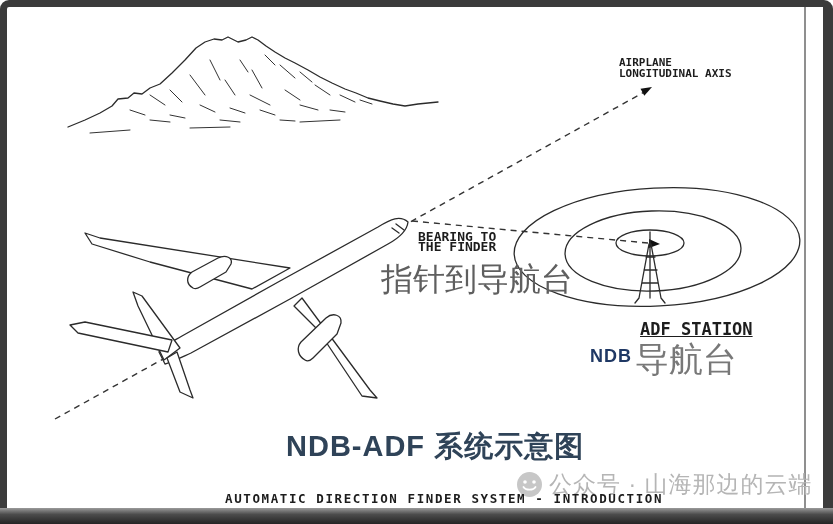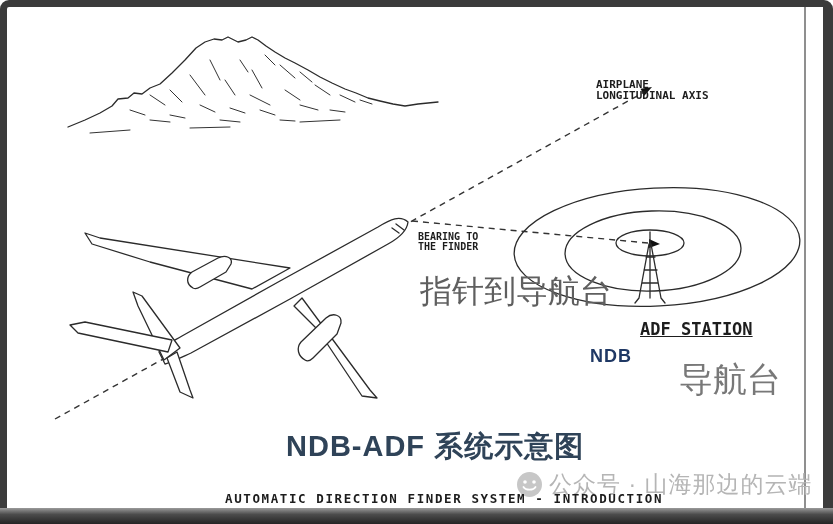--- a/index.html
+++ b/index.html
@@ -42,27 +42,27 @@
   .line-art-fill{stroke:var(--sketch);fill:#ffffff;stroke-width:1.3;stroke-linejoin:round;}
   .texture{stroke:#333;fill:none;stroke-width:1;stroke-linecap:round;}
   .dashed{stroke:#333;fill:none;stroke-width:1.4;stroke-dasharray:6 5;}
   .arrow{fill:#111;stroke:none;}
   
   .lbl{position:absolute;white-space:pre;z-index:3;}
   .mono{
     font-family:"DejaVu Sans Mono","Liberation Mono",monospace;
     font-weight:bold;color:var(--ink);
   }
-  .axis-en{left:596px;top:57px;font-size:11px;line-height:11px;margin-top:22px;}
+  .axis-en{left:619px;top:57px;font-size:11px;line-height:11px;}
   .axis-zh{left:606px;top:84px;font-size:33px;color:var(--gray-label);z-index:2;}
-  .bearing-en{left:418px;top:232px;font-size:10px;line-height:10px;}
-  .bearing-zh{left:381px;top:270px;font-size:32px;color:var(--gray-label);margin-left:39px;}
+  .bearing-en{left:418px;top:232px;font-size:13px;line-height:10px;}
+  .bearing-zh{left:381px;top:258px;font-size:32px;color:var(--gray-label);}
   .adf-station-en{left:640px;top:319px;font-size:17px;text-decoration:underline;}
   .ndb{left:590px;top:346px;font-size:18px;font-weight:600;color:var(--ndb-navy);letter-spacing:1px;}
-  .station-zh{left:679px;top:337px;font-size:34px;color:var(--gray-label-light);margin-top:20px;}
+  .station-zh{left:635px;top:337px;font-size:34px;color:var(--gray-label-light);}
   .caption-zh{left:286px;top:427px;font-size:29px;font-weight:bold;color:var(--title-navy);letter-spacing:1px;z-index:4;text-align:center;}
   .caption-en{left:225px;top:491px;font-size:12.5px;letter-spacing:1.6px;z-index:4;}
   
   .watermark{
     position:absolute;left:516px;top:469px;display:flex;align-items:center;gap:6px;
     z-index:3;
   }
   .wm-text{font-size:23px;color:var(--watermark-gray);letter-spacing:1px;white-space:pre;}
   .wm-icon{width:27px;height:27px;flex:0 0 auto;}
 </style>

